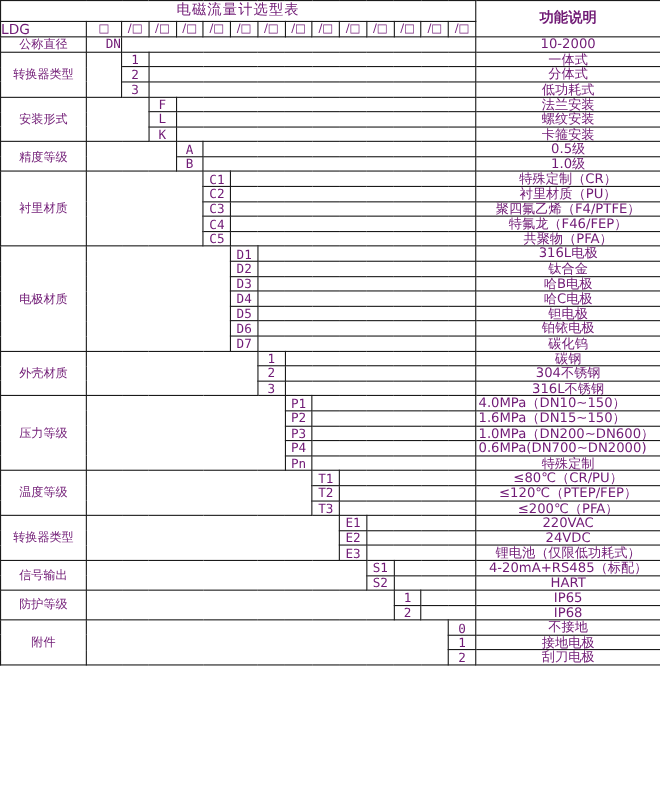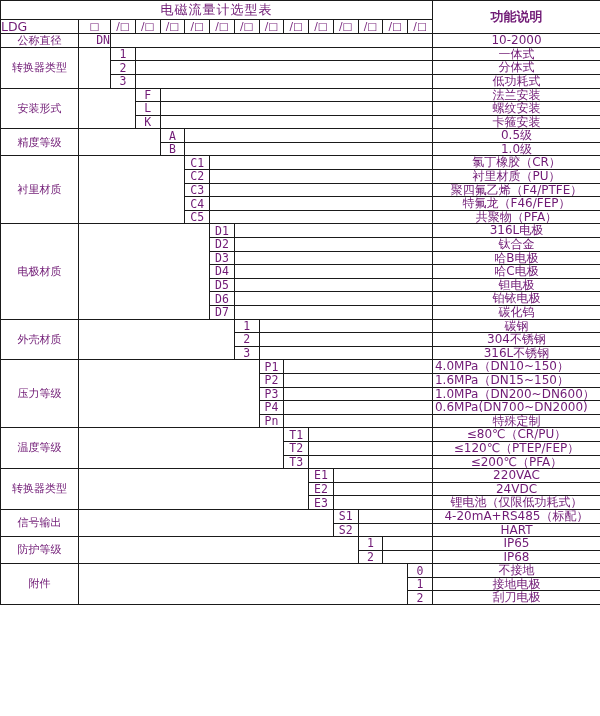--- a/index.html
+++ b/index.html
@@ -122,21 +122,21 @@
   <td class="code">B</td>
   <td colspan="10"></td>
   <td class="desc">1.0级</td>
 </tr>
 
 <tr>
   <td class="lbl" rowspan="5">衬里材质</td>
   <td colspan="4" rowspan="5"></td>
   <td class="code">C1</td>
   <td colspan="9"></td>
-  <td class="desc">氯丁橡胶（CR）</td>
+  <td class="desc">特殊定制（CR）</td>
 </tr>
 <tr>
   <td class="code">C2</td>
   <td colspan="9"></td>
   <td class="desc">衬里材质（PU）</td>
 </tr>
 <tr>
   <td class="code">C3</td>
   <td colspan="9"></td>
   <td class="desc">聚四氟乙烯（F4/PTFE）</td>

